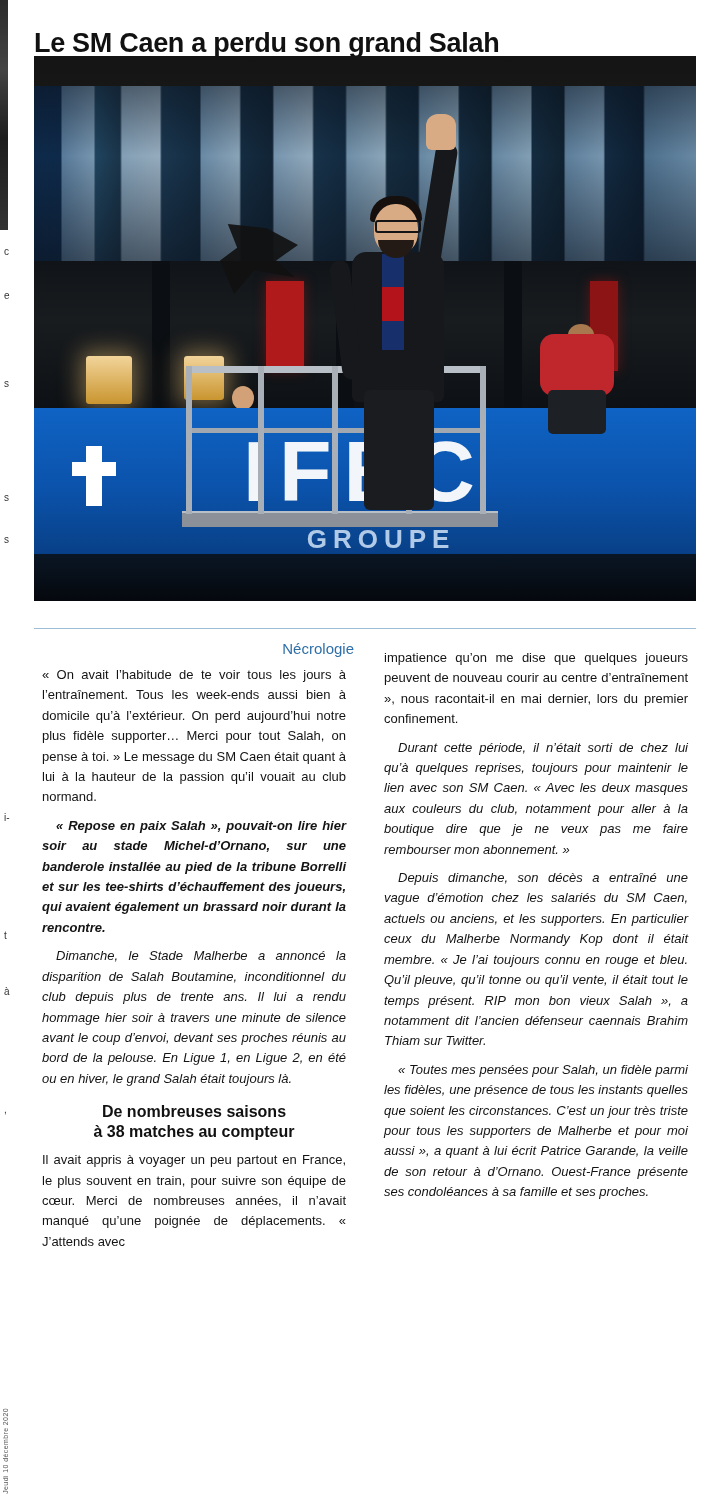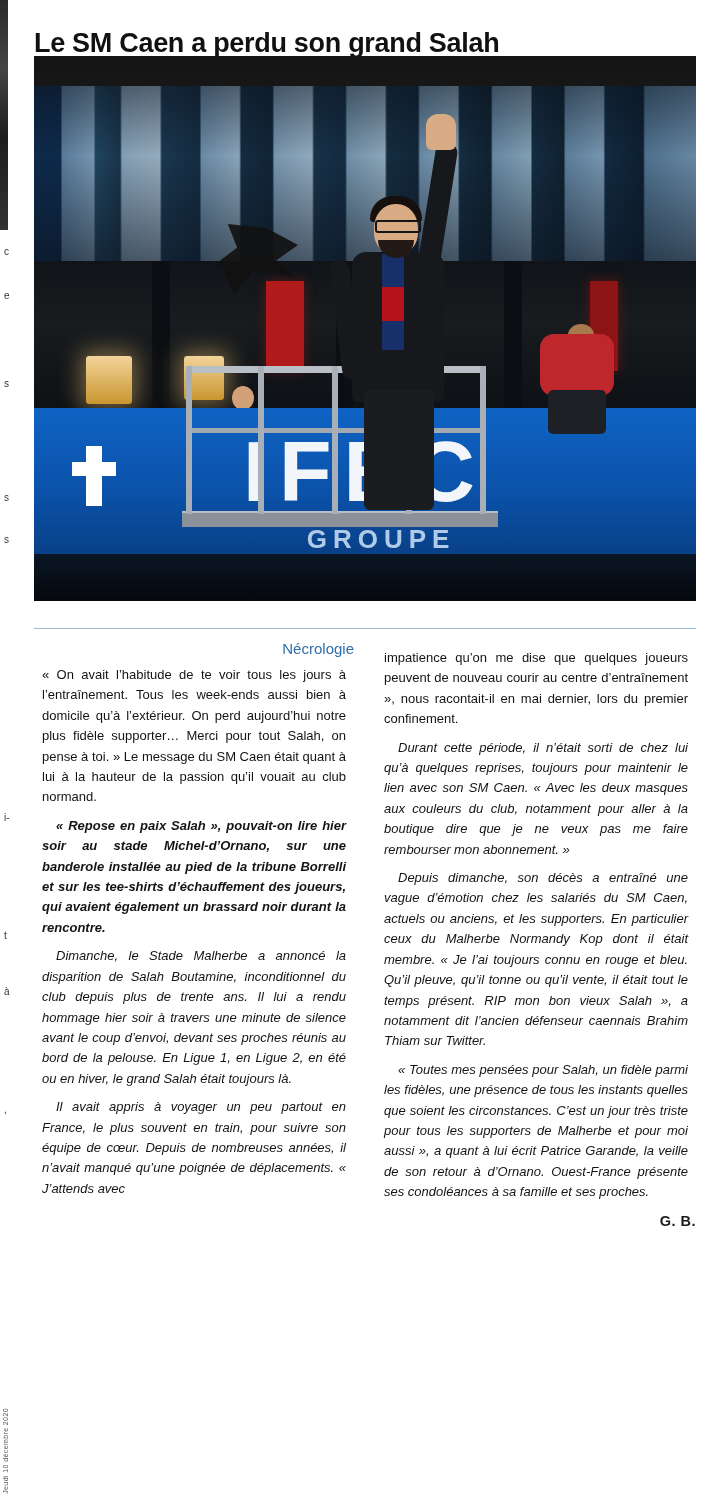--- a/index.html
+++ b/index.html
@@ -424,36 +424,36 @@
       <p class="body">
         <span>« On avait l’habitude de te voir tous les jours à l’entraînement. Tous les week-ends aussi bien à domicile qu’à l’extérieur. On perd aujourd’hui notre plus fidèle supporter… Merci pour tout Salah, on pense à toi. » Le message du SM Caen était quant à lui à la hauteur de la passion qu’il vouait au club normand.</span>
       </p>
       <p class="body first">
         <span class="lead">« Repose en paix Salah », pouvait-on lire hier soir au stade Michel-d’Ornano, sur une banderole installée au pied de la tribune Borrelli et sur les tee-shirts d’échauffement des joueurs, qui avaient également un brassard noir durant la rencontre.</span>
       </p>
       <p class="body">
         <span>Dimanche, le Stade Malherbe a annoncé la disparition de Salah Boutamine, inconditionnel du club depuis plus de trente ans. Il lui a rendu hommage hier soir à travers une minute de silence avant le coup d’envoi, devant ses proches réunis au bord de la pelouse. En Ligue 1, en Ligue 2, en été ou en hiver, le grand Salah était toujours là.</span>
       </p>
 
+      <div class="subhead">De nombreuses saisons<br>à 38 matches au compteur</div>
 
       <p class="body first">
-        <span>Il avait appris à voyager un peu partout en France, le plus souvent en train, pour suivre son équipe de cœur. Depuis de nombreuses années, il n’avait manqué qu’une poignée de déplacements. « J’attends avec</span>
+        <span>Il avait appris à voyager un peu partout en France, le plus souvent en train, pour suivre son équipe de cœur. Merci de nombreuses années, il n’avait manqué qu’une poignée de déplacements. « J’attends avec</span>
       </p>
     </div>
 
     <div class="col right">
       <p class="body first">
         <span>impatience qu’on me dise que quelques joueurs peuvent de nouveau courir au centre d’entraînement », nous racontait-il en mai dernier, lors du premier confinement.</span>
       </p>
       <p class="body">
         <span>Durant cette période, il n’était sorti de chez lui qu’à quelques reprises, toujours pour maintenir le lien avec son SM Caen. « Avec les deux masques aux couleurs du club, notamment pour aller à la boutique dire que je ne veux pas me faire rembourser mon abonnement. »</span>
       </p>
       <p class="body">
         <span>Depuis dimanche, son décès a entraîné une vague d’émotion chez les salariés du SM Caen, actuels ou anciens, et les supporters. En particulier ceux du Malherbe Normandy Kop dont il était membre. « Je l’ai toujours connu en rouge et bleu. Qu’il pleuve, qu’il tonne ou qu’il vente, il était tout le temps présent. RIP mon bon vieux Salah », a notamment dit l’ancien défenseur caennais Brahim Thiam sur Twitter.</span>
       </p>
       <p class="body">
         <span>« Toutes mes pensées pour Salah, un fidèle parmi les fidèles, une présence de tous les instants quelles que soient les circonstances. C’est un jour très triste pour tous les supporters de Malherbe et pour moi aussi », a quant à lui écrit Patrice Garande, la veille de son retour à d’Ornano. Ouest-France présente ses condoléances à sa famille et ses proches.</span>
       </p>
-      <div class="signature">G. B.</div>
     </div>
 
   </div>
 </div>
 
 </body></html>

